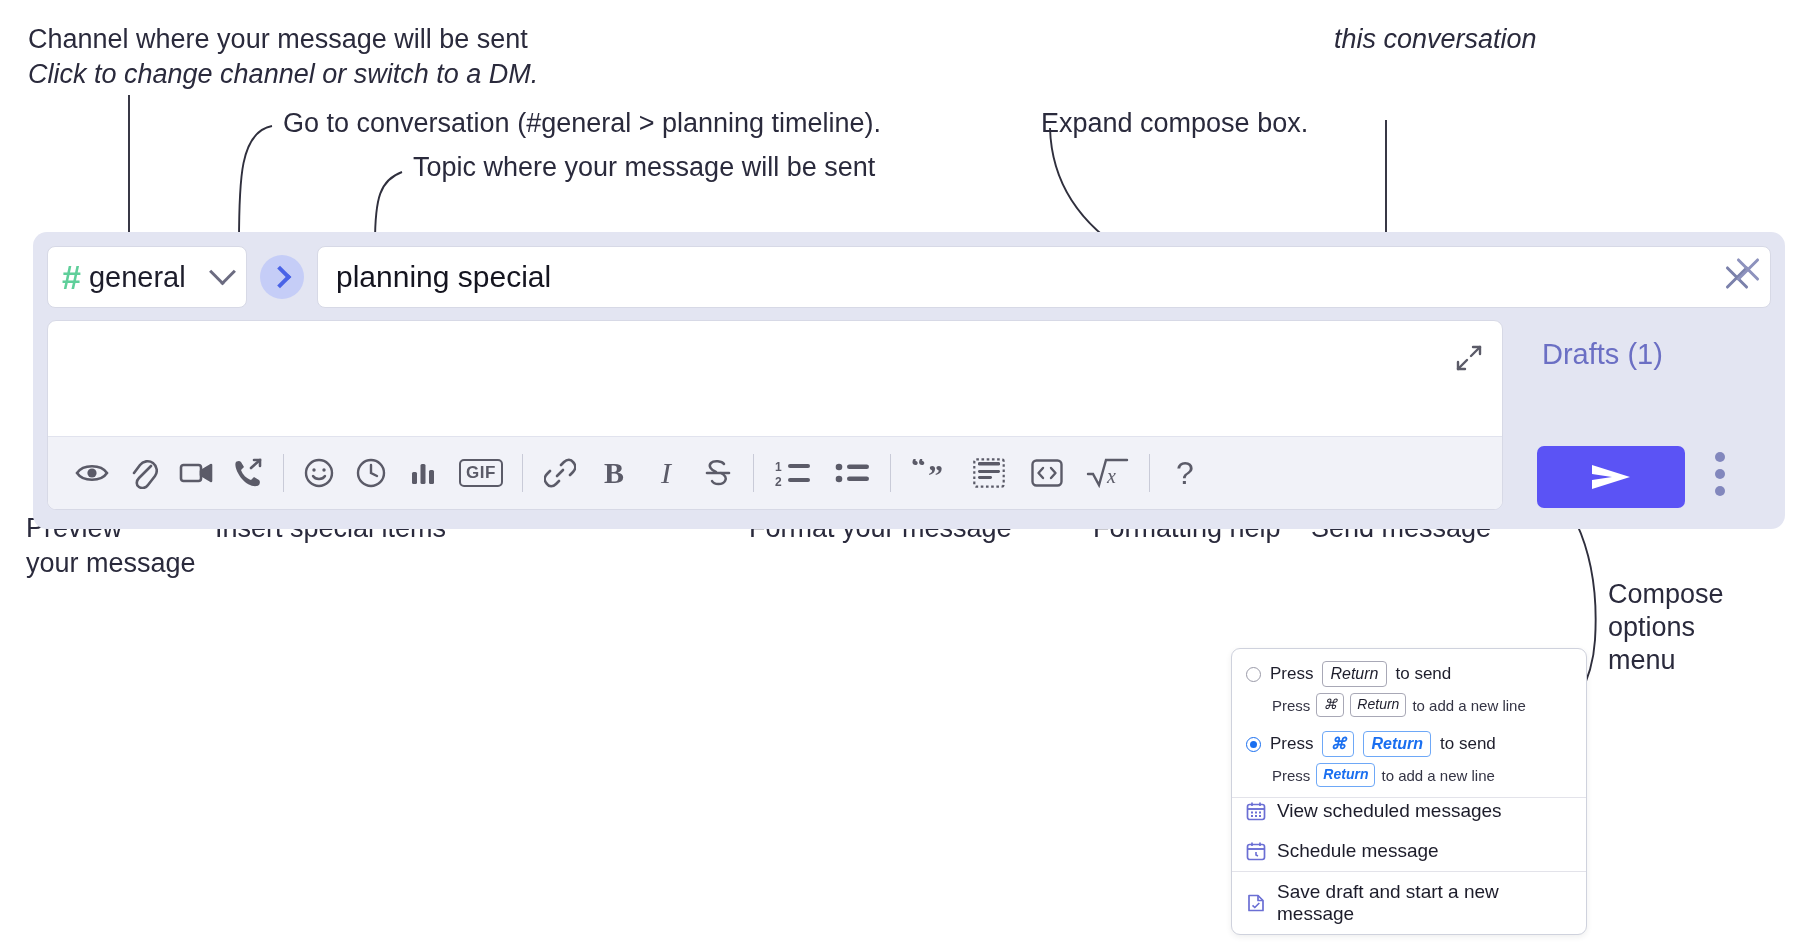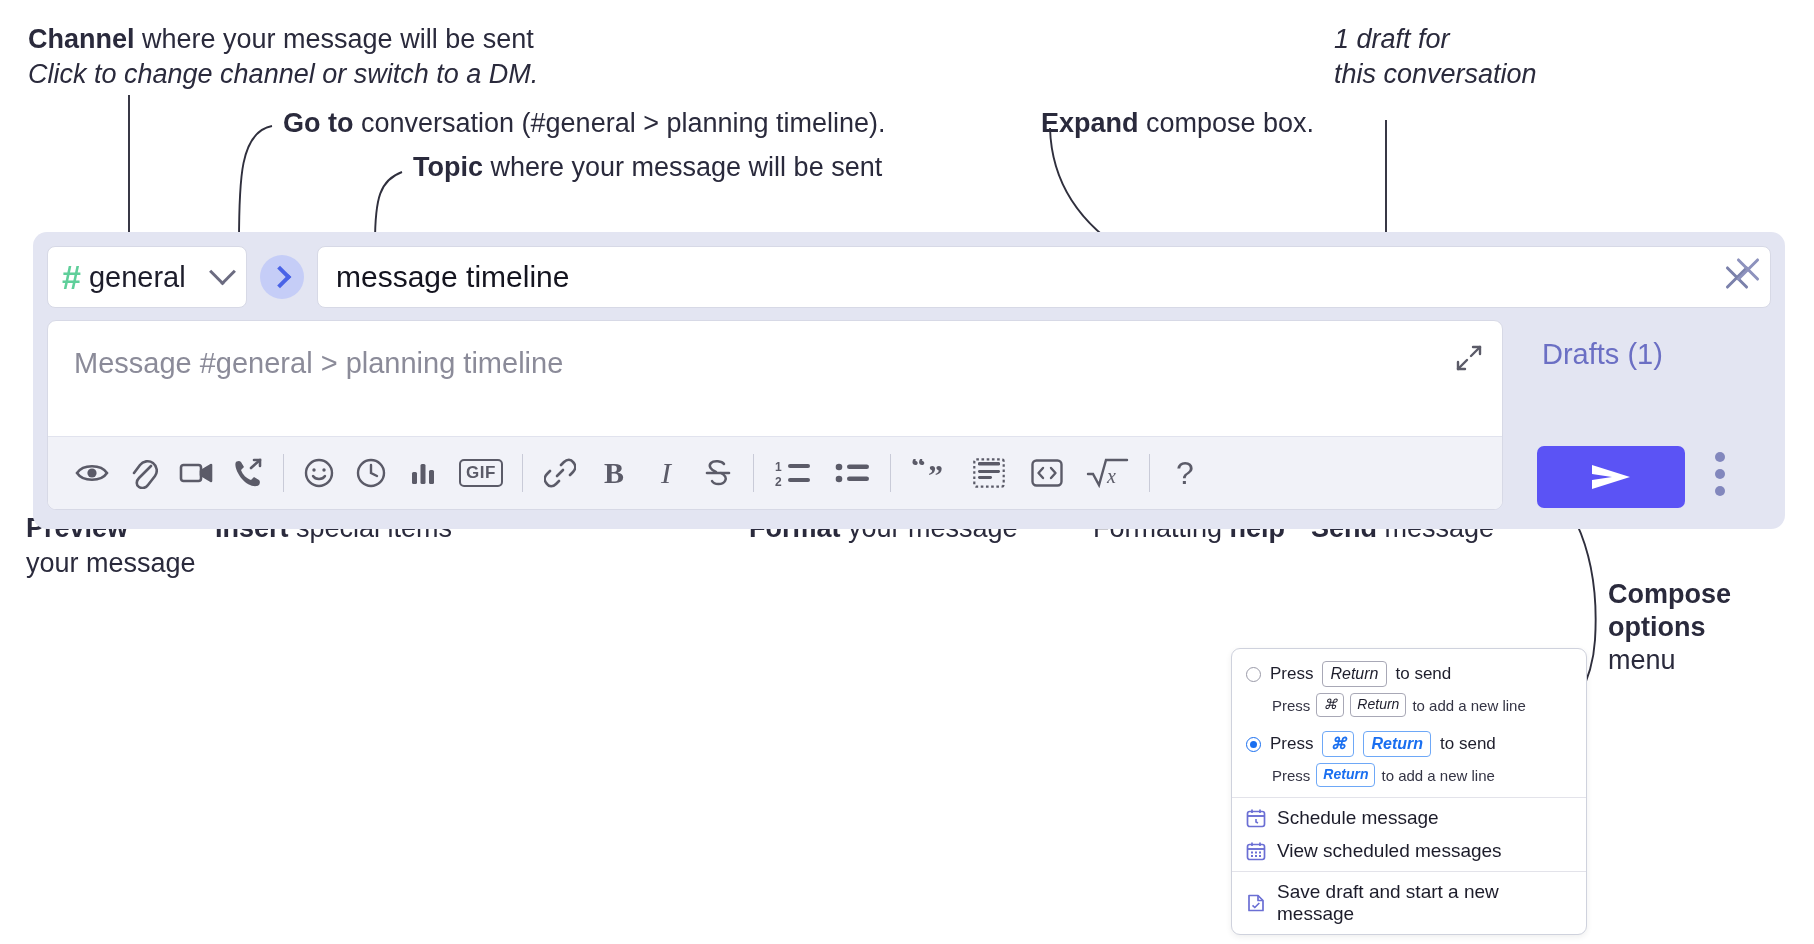--- a/index.html
+++ b/index.html
@@ -5,21 +5,21 @@
   html,body{margin:0;padding:0;}
   body{
     width:1814px;height:944px;
     background:#ffffff;
     font-family:"Liberation Sans", sans-serif;
     color:#2b2b3d;
     position:relative;
     overflow:hidden;
   }
   .ann{position:absolute;font-size:27px;line-height:1.28;color:#2a2a3c;white-space:nowrap;}
-  .ann b{font-weight:700;}
+  .ann b{font-weight:400;}
   .ann i{font-style:italic;text-align:right;}
   .svg-layer{position:absolute;left:0;top:0;width:1814px;height:944px;pointer-events:none;}
 
   
   #compose-panel{
     position:absolute;left:33px;top:232px;width:1752px;height:297px;
     background:#e3e5f2;border-radius:14px;
     box-sizing:border-box;
   }
   .row-top{position:absolute;left:14px;top:14px;right:14px;height:62px;display:flex;align-items:center;}
@@ -111,21 +111,20 @@
 
 <div class="ann" style="left:413px;top:150px;text-align:center;">
   <b>Topic</b><span> where your message will be sent</span>
 </div>
 
 <div class="ann" style="left:1041px;top:106px;">
   <b>Expand</b><span> compose box.</span>
 </div>
 
 <div class="ann" style="left:1334px;top:22px;">
-  <div><i>1 draft for</i></div>
   <div><i>this conversation</i></div>
 </div>
 
 <div class="ann" style="left:26px;top:511px;">
   <div><b>Preview</b></div>
   <div><span>your message</span></div>
 </div>
 
 <div class="ann" style="left:215px;top:511px;">
   <b>Insert</b><span> special items</span>
@@ -189,27 +188,26 @@
       <span class="hash">#</span>
       <span class="channel-name">general</span>
       <span class="chev"></span>
     </div>
 
     <div class="goto-btn">
       <span></span>
     </div>
 
     <div class="topic-field">
-      <span class="topic-text">message timeline</span>
+      <span class="topic-text">planning special</span>
       <span class="topic-clear"></span>
     </div>
   </div>
 
   <div class="msg-wrap">
-    <div class="msg-placeholder">Message #general &gt; planning timeline</div>
 
     <span class="expand-ico">
       <svg width="26" height="26" viewBox="0 0 26 26" fill="none" stroke="#5b5b68" stroke-width="2.4" stroke-linecap="round">
         <path d="M24 2 L15 11"></path>
           <path d="M24 2 L24 9"></path>
           <path d="M24 2 L17 2"></path>
         <path d="M2 24 L11 15"></path>
           <path d="M2 24 L2 17"></path>
           <path d="M2 24 L9 24"></path>
       </svg>
@@ -405,50 +403,50 @@
       <span>to send</span>
     </div>
     <div class="sub">
       <span>Press</span>
       <span class="key blue">Return</span>
       <span>to add a new line</span>
     </div>
   </div>
 
   <div class="opt-div"></div>
-
-  <div class="opt-item">
-    <svg width="20" height="20" viewBox="0 0 20 20" fill="none" stroke="#6b6fd4" stroke-width="1.7">
-      <rect x="1.5" y="3.5" width="17" height="15" rx="2.2"></rect>
-      <path d="M1.5 8 L18.5 8" stroke-width="1.9"></path>
-      <path d="M6 1.5 L6 5"></path>
-        <path d="M14 1.5 L14 5"></path>
-      <path d="M10 11 L10 14 L12 15" stroke-width="1.6"></path>
-    </svg>
-    <span>Schedule message</span>
-  </div>
 
   <div class="opt-item" style="padding-top:2px">
     <svg width="20" height="20" viewBox="0 0 20 20" fill="none" stroke="#6b6fd4" stroke-width="1.7">
       <rect x="1.5" y="3.5" width="17" height="15" rx="2.2"></rect>
       <path d="M1.5 8 L18.5 8" stroke-width="1.9"></path>
       <path d="M6 1.5 L6 5"></path>
         <path d="M14 1.5 L14 5"></path>
       <g fill="#6b6fd4" stroke="none">
         <rect x="5" y="10.5" width="2" height="2"></rect>
           <rect x="9" y="10.5" width="2" height="2"></rect>
           <rect x="13" y="10.5" width="2" height="2"></rect>
         <rect x="5" y="14" width="2" height="2"></rect>
           <rect x="9" y="14" width="2" height="2"></rect>
           <rect x="13" y="14" width="2" height="2"></rect>
       </g>
     </svg>
     <span>View scheduled messages</span>
   </div>
 
+  <div class="opt-item">
+    <svg width="20" height="20" viewBox="0 0 20 20" fill="none" stroke="#6b6fd4" stroke-width="1.7">
+      <rect x="1.5" y="3.5" width="17" height="15" rx="2.2"></rect>
+      <path d="M1.5 8 L18.5 8" stroke-width="1.9"></path>
+      <path d="M6 1.5 L6 5"></path>
+        <path d="M14 1.5 L14 5"></path>
+      <path d="M10 11 L10 14 L12 15" stroke-width="1.6"></path>
+    </svg>
+    <span>Schedule message</span>
+  </div>
+
   <div class="opt-div"></div>
 
   <div class="opt-item">
     <svg width="20" height="20" viewBox="0 0 20 20" fill="none" stroke="#6b6fd4" stroke-width="1.7" stroke-linejoin="round">
       <path d="M3 2.5 L12 2.5 L17 7.5 L17 17.5 L3 17.5 Z"></path>
       <path d="M12 2.5 L12 7.5 L17 7.5"></path>
       <path d="M6.5 12.3 L8.8 14.5 L13.3 10"></path>
     </svg>
     <span>Save draft and start a new message</span>
   </div>

